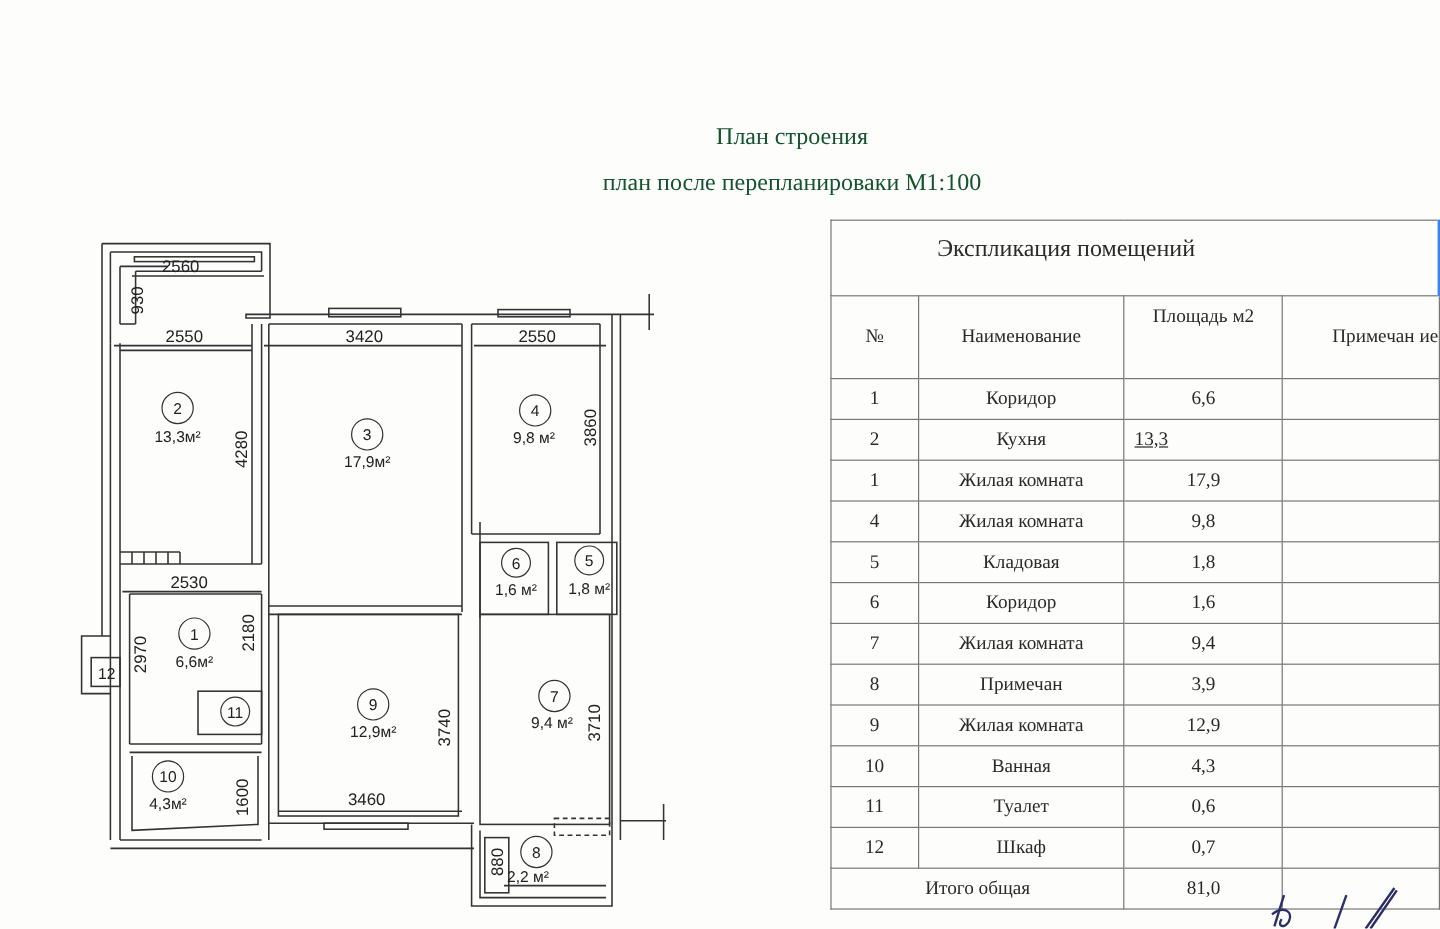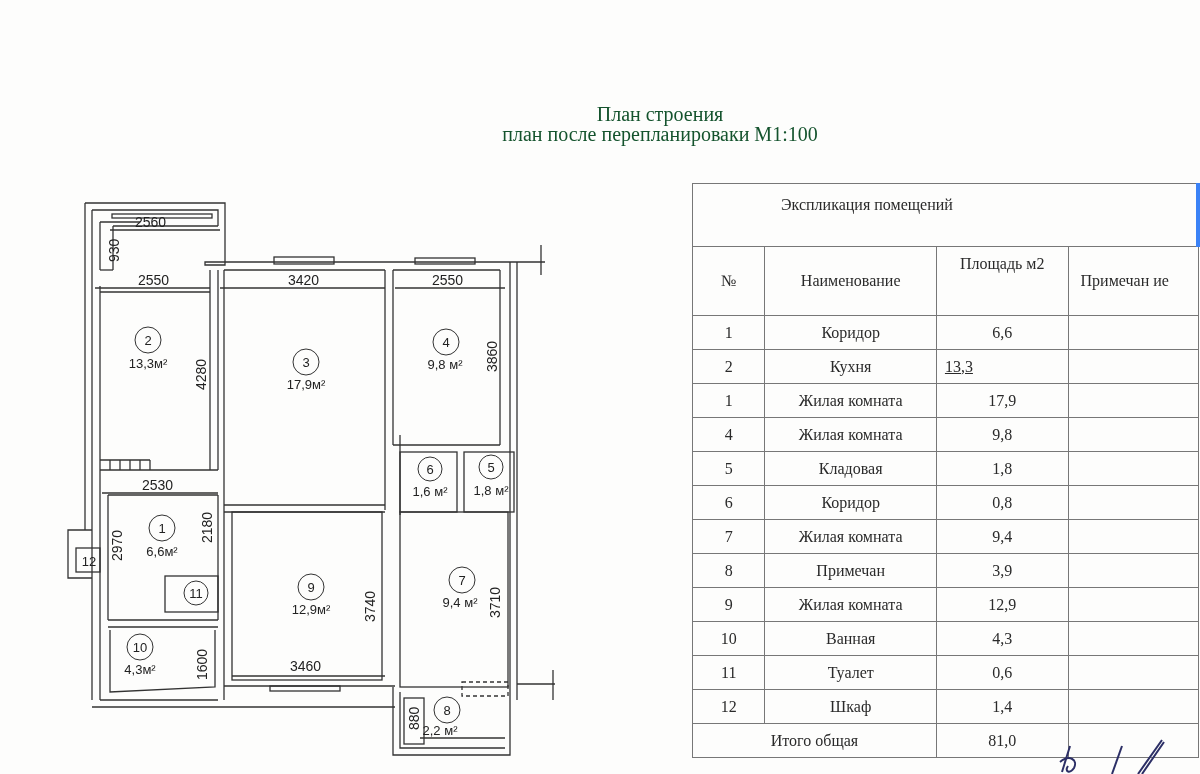--- a/index.html
+++ b/index.html
@@ -1,29 +1,29 @@
 <!DOCTYPE html>
 <html><head>
 <meta charset="utf-8">
 <style>
   html,body{margin:0;padding:0;}
   body{width:1200px;height:774px;background:#fdfdfc;position:relative;overflow:hidden;font-family:"Liberation Serif",serif;color:#2a2a2a;}
   .title{position:absolute;left:450px;width:420px;text-align:center;font-size:20px;color:#14532d;}
   .t1{top:103px;}
-  .t2{top:123px;}
+  .t2{top:141px;}
   
   #plan{position:absolute;left:60px;top:185px;width:500px;height:580px;}
   .dim{font-family:"Liberation Sans",sans-serif;font-size:14px;fill:#222;}
   .lbl{font-family:"Liberation Sans",sans-serif;font-size:13px;fill:#222;}
   
   #expl{position:absolute;left:692px;top:183px;width:508px;border-collapse:collapse;font-size:16px;}
   #expl td{border:1px solid #777;text-align:center;padding:0;height:33px;vertical-align:middle;}
-  #expl .cap{height:50px;text-align:left;padding-left:88px;vertical-align:top;padding-top:12px;font-size:16px;border-right:4px solid #3b82f6;}
+  #expl .cap{height:50px;text-align:left;padding-left:88px;vertical-align:top;padding-top:12px;font-size:20px;border-right:2px solid #3b82f6;}
   #expl .hdr td{height:60px;}
-  #expl .note{text-align:left;padding-left:12px;font-size:16px;line-height:20px;}
+  #expl .note{text-align:right;padding-left:12px;font-size:16px;line-height:20px;}
   .c1{width:75px;}.c2{width:175px;}.c3{width:135px;}.c4{width:120px;}
   .left-area{text-align:left!important;padding-left:8px!important;text-decoration:underline;}
   #sign{position:absolute;left:1030px;top:738px;}
 </style>
 </head>
 <body>
 
 <div class="title t1">План строения</div>
 <div class="title t2">план после перепланироваки М1:100</div>
 
@@ -204,21 +204,21 @@
       </tr>
   <tr>
         <td>5</td>
         <td>Кладовая</td>
         <td>1,8</td>
         <td></td>
       </tr>
   <tr>
         <td>6</td>
         <td>Коридор</td>
-        <td>0,8</td>
+        <td>1,6</td>
         <td></td>
       </tr>
   <tr>
         <td>7</td>
         <td>Жилая комната</td>
         <td>9,4</td>
         <td></td>
       </tr>
   <tr>
         <td>8</td>
@@ -240,21 +240,21 @@
       </tr>
   <tr>
         <td>11</td>
         <td>Туалет</td>
         <td>0,6</td>
         <td></td>
       </tr>
   <tr>
         <td>12</td>
         <td>Шкаф</td>
-        <td>1,4</td>
+        <td>0,7</td>
         <td></td>
       </tr>
   <tr>
         <td colspan="2">Итого общая</td>
         <td>81,0</td>
         <td></td>
       </tr>
 </tbody>
   </table>
 

